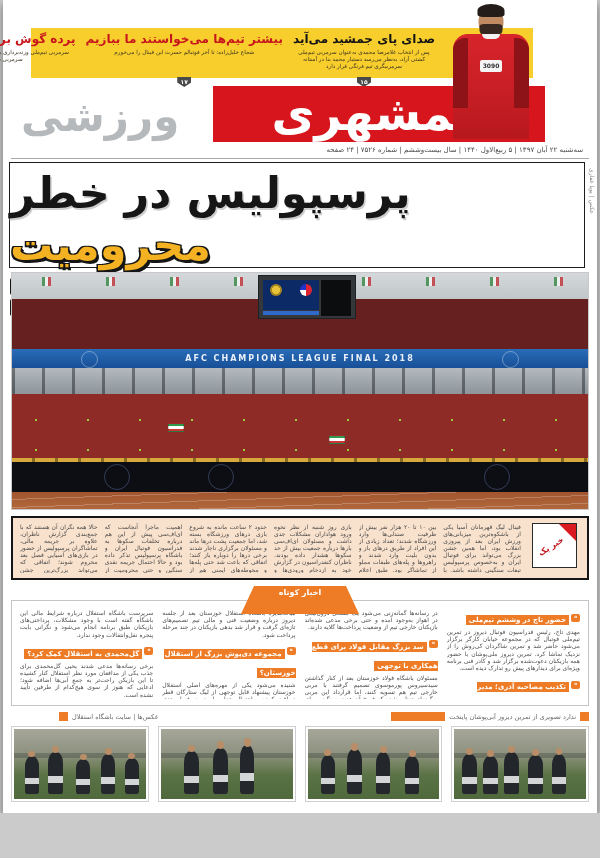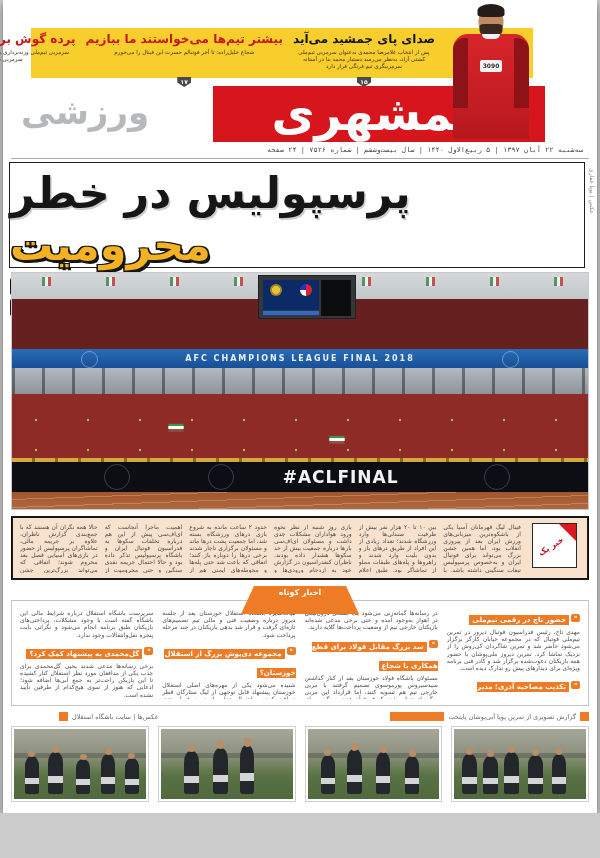--- a/index.html
+++ b/index.html
@@ -41,23 +41,23 @@
               background:#f2f2f2; border-radius:0 0 6px 6px; }
   .p-bib { position:absolute; top:26px; left:50%; transform:translateX(-50%); width:22px; height:12px;
            background:#f5f5f5; border-radius:2px; font-size:6px; color:#333; text-align:center; line-height:12px;
            direction:ltr; font-weight:bold; }
 
   
   .masthead { position:absolute; left:0; top:86px; width:100%; height:58px; }
   .brand-red { position:absolute; right:52px; top:0; width:332px; height:56px; background:#d7151c;
                display:flex; align-items:center; justify-content:center; z-index:1; }
   .brand-red span { color:#ffffff; font-size:47px; font-weight:bold; letter-spacing:-2px; line-height:50px; }
-  .brand-gray { position:absolute; left:18px; top:6px; z-index:2; color:#b6b9bc; font-size:34px;
+  .brand-gray { position:absolute; left:18px; top:6px; z-index:2; color:#b6b9bc; font-size:42px;
                 font-weight:bold; letter-spacing:-1px; }
-  .dateline { position:absolute; right:14px; top:146px; font-size:7px; color:#4a4a4a; z-index:3;font-family:Liberation Mono, monospace; }
+  .dateline { position:absolute; right:14px; top:146px; font-size:7px; color:#4a4a4a; z-index:3; }
   .rule { position:absolute; left:8px; right:8px; top:158px; height:1px; background:#a9a9a9; }
 
   
   .headline-box { position:absolute; left:6px; right:12px; top:162px; height:106px;
                   border:1.5px solid #1c1c1c; background:#fff; text-align:left; padding-top:4px; }
   .headline { font-size:43px; font-weight:bold; line-height:52px; letter-spacing:-1px; }
   .headline .blk { color:#161616; text-shadow:1.5px 1.5px 0 #cfcfcf; }
   .headline .ylw { color:#f4b223;
         text-shadow:-1.5px -1.5px 0 #161616, 1.5px -1.5px 0 #161616, -1.5px 1.5px 0 #161616,
                     1.5px 1.5px 0 #161616, 2.5px 2.5px 0 #161616; }
@@ -244,21 +244,20 @@
     </div>
     <div class="ph-concrete"></div>
     <div class="ph-crowd-main"></div>
     <div class="iranflag" style="left:27%; top:150px;"></div>
     <div class="iranflag" style="left:55%; top:162px;"></div>
     <div class="ph-rail"></div>
     <div class="ph-boards">
       <div class="board-ring" style="left:16%;"></div>
       <div class="board-ring" style="left:34%;"></div>
       <div class="board-ring" style="left:82%;"></div>
-      <span class="hash">#ACLFINAL</span>
     </div>
     <div class="ph-track"></div>
   </div>
 
   <div class="lead-box">
     <div class="kb-slot">
       <div class="kb-box">
         <div class="kb-fold"></div>
         <div class="kb-label">خبر یک</div>
       </div>
@@ -267,46 +266,46 @@
     <div class="lcol">بین ۱۰ تا ۲۰ هزار نفر بیش از ظرفیت صندلی‌ها وارد ورزشگاه شدند؛ تعداد زیادی از این افراد از طریق درهای باز و بدون بلیت وارد شدند و راهروها و پله‌های طبقات مملو از تماشاگر بود. طبق اعلام رسمی، ورزشگاه با بیش از ۸۰ هزار تماشاگر پر شد؛ رقمی که آشکارا از ظرفیت اعلام‌شده بیشتر است.</div>
     <div class="lcol">بازی روز شنبه از نظر نحوه ورود هواداران مشکلات جدی داشت و مسئولان ای‌اف‌سی بارها درباره جمعیت بیش از حد سکوها هشدار داده بودند. ناظران کنفدراسیون در گزارش خود به ازدحام ورودی‌ها و مسدود شدن مسیرهای خروجی اشاره کرده‌اند و همین گزارش مبنای تصمیم کمیته‌های انضباطی خواهد بود.</div>
     <div class="lcol">حدود ۲ ساعت مانده به شروع بازی درهای ورزشگاه بسته شد، اما جمعیت پشت درها ماند و مسئولان برگزاری ناچار شدند برخی درها را دوباره باز کنند؛ اتفاقی که باعث شد حتی پله‌ها و محوطه‌های ایمنی هم از تماشاگر پر شود و استانداردهای اعلام‌شده رعایت نشود.</div>
     <div class="lcol">اهمیت ماجرا آنجاست که ای‌اف‌سی پیش از این هم درباره تخلفات سکوها به فدراسیون فوتبال ایران و باشگاه پرسپولیس تذکر داده بود و حالا احتمال جریمه نقدی سنگین و حتی محرومیت از میزبانی بازی‌های آسیایی وجود دارد.</div>
     <div class="lcol">حالا همه نگران آن هستند که با جمع‌بندی گزارش ناظران، علاوه بر جریمه مالی، تماشاگران پرسپولیس از حضور در بازی‌های آسیایی فصل بعد محروم شوند؛ اتفاقی که می‌تواند بزرگ‌ترین جشن فوتبال ایران را به یک پرونده انضباطی تلخ تبدیل کند.</div>
   </div>
 
   <div class="tab">اخبار کوتاه</div>
   <div class="short-news">
     <div class="scol">
-      <span class="bullet">❝</span><span class="h">حضور تاج در رقمی تیم‌ملی</span>
+      <span class="bullet">❝</span><span class="h">حضور تاج در وششم تیم‌ملی</span>
       <span class="t">مهدی تاج، رئیس فدراسیون فوتبال دیروز در تمرین تیم‌ملی فوتبال که در مجموعه خیابان کارگر برگزار می‌شود حاضر شد و تمرین شاگردان کی‌روش را از نزدیک تماشا کرد. تمرین دیروز ملی‌پوشان با حضور همه بازیکنان دعوت‌شده برگزار شد و کادر فنی برنامه ویژه‌ای برای دیدارهای پیش رو تدارک دیده است.</span>
       <span class="bullet">❝</span><span class="h">تکذیب مصاحبه آذری؛ مدیر ذوب‌آهن می‌ماند</span>
       
     </div>
     <div class="scol">
       <span class="t">در رسانه‌ها گمانه‌زنی می‌شود یک مشکل درون‌تیمی در اهواز به‌وجود آمده و حتی برخی مدعی شده‌اند بازیکنان خارجی تیم از وضعیت پرداخت‌ها گلایه دارند.</span>
-      <span class="bullet">❝</span><span class="h">سد بزرگ مقابل فولاد برای قطع همکاری با شجاع</span>
+      <span class="bullet">❝</span><span class="h">سد بزرگ مقابل فولاد برای قطع همکاری با توجهی</span>
       <span class="t">مسئولان باشگاه فولاد خوزستان بعد از کنار گذاشتن سیدسیروس پورموسوی تصمیم گرفتند با مربی خارجی تیم هم تسویه کنند، اما قرارداد این مربی به‌گونه‌ای تنظیم شده که فسخ آن هزینه سنگینی برای باشگاه دارد و فعلاً این پرونده مسکوت مانده است.</span>
     </div>
     <div class="scol">
       <span class="t">هیأت‌مدیره باشگاه استقلال خوزستان بعد از جلسه دیروز درباره وضعیت فنی و مالی تیم تصمیم‌های تازه‌ای گرفت و قرار شد بدهی بازیکنان در چند مرحله پرداخت شود.</span>
       <span class="bullet">❝</span><span class="h">مجموعه دی‌پوش بزرگ از استقلال خوزستان؟</span>
       <span class="t">شنیده می‌شود یکی از مهره‌های اصلی استقلال خوزستان پیشنهاد قابل توجهی از لیگ ستارگان قطر دریافت کرده و احتمال جدایی او در نیم‌فصل جدی است. مدیران باشگاه اما فعلاً با این انتقال مخالفت کرده‌اند.</span>
     </div>
     <div class="scol">
       <span class="t">سرپرست باشگاه استقلال درباره شرایط مالی این باشگاه گفته است با وجود مشکلات، پرداختی‌های بازیکنان طبق برنامه انجام می‌شود و نگرانی بابت پنجره نقل‌وانتقالات وجود ندارد.</span>
-      <span class="bullet">❝</span><span class="h">گل‌محمدی به پیشنهاد کمک کرد؟</span>
+      <span class="bullet">❝</span><span class="h">گل‌محمدی به استقلال کمک کرد؟</span>
       <span class="t">برخی رسانه‌ها مدعی شدند یحیی گل‌محمدی برای جذب یکی از مدافعان مورد نظر استقلال کنار کشیده تا این بازیکن راحت‌تر به جمع آبی‌ها اضافه شود؛ ادعایی که هنوز از سوی هیچ‌کدام از طرفین تأیید نشده است.</span>
     </div>
   </div>
 
   <div class="caption-bar">
     <div class="cap-group">
       <div class="cap-sq"></div>
-      <div class="cap-txt">گزارش تصویری از تمرین پویا آبی‌پوشان پایتخت</div>
+      <div class="cap-txt">ندارد تصویری از تمرین دیروز آبی‌پوشان پایتخت</div>
       <div class="cap-bar-orange"></div>
     </div>
     <div class="cap-group left">
       <div class="cap-txt">عکس‌ها | سایت باشگاه استقلال</div>
       <div class="cap-sq"></div>
     </div>
   </div>
 
   <div class="photo-strip">
     <div class="tphoto">

